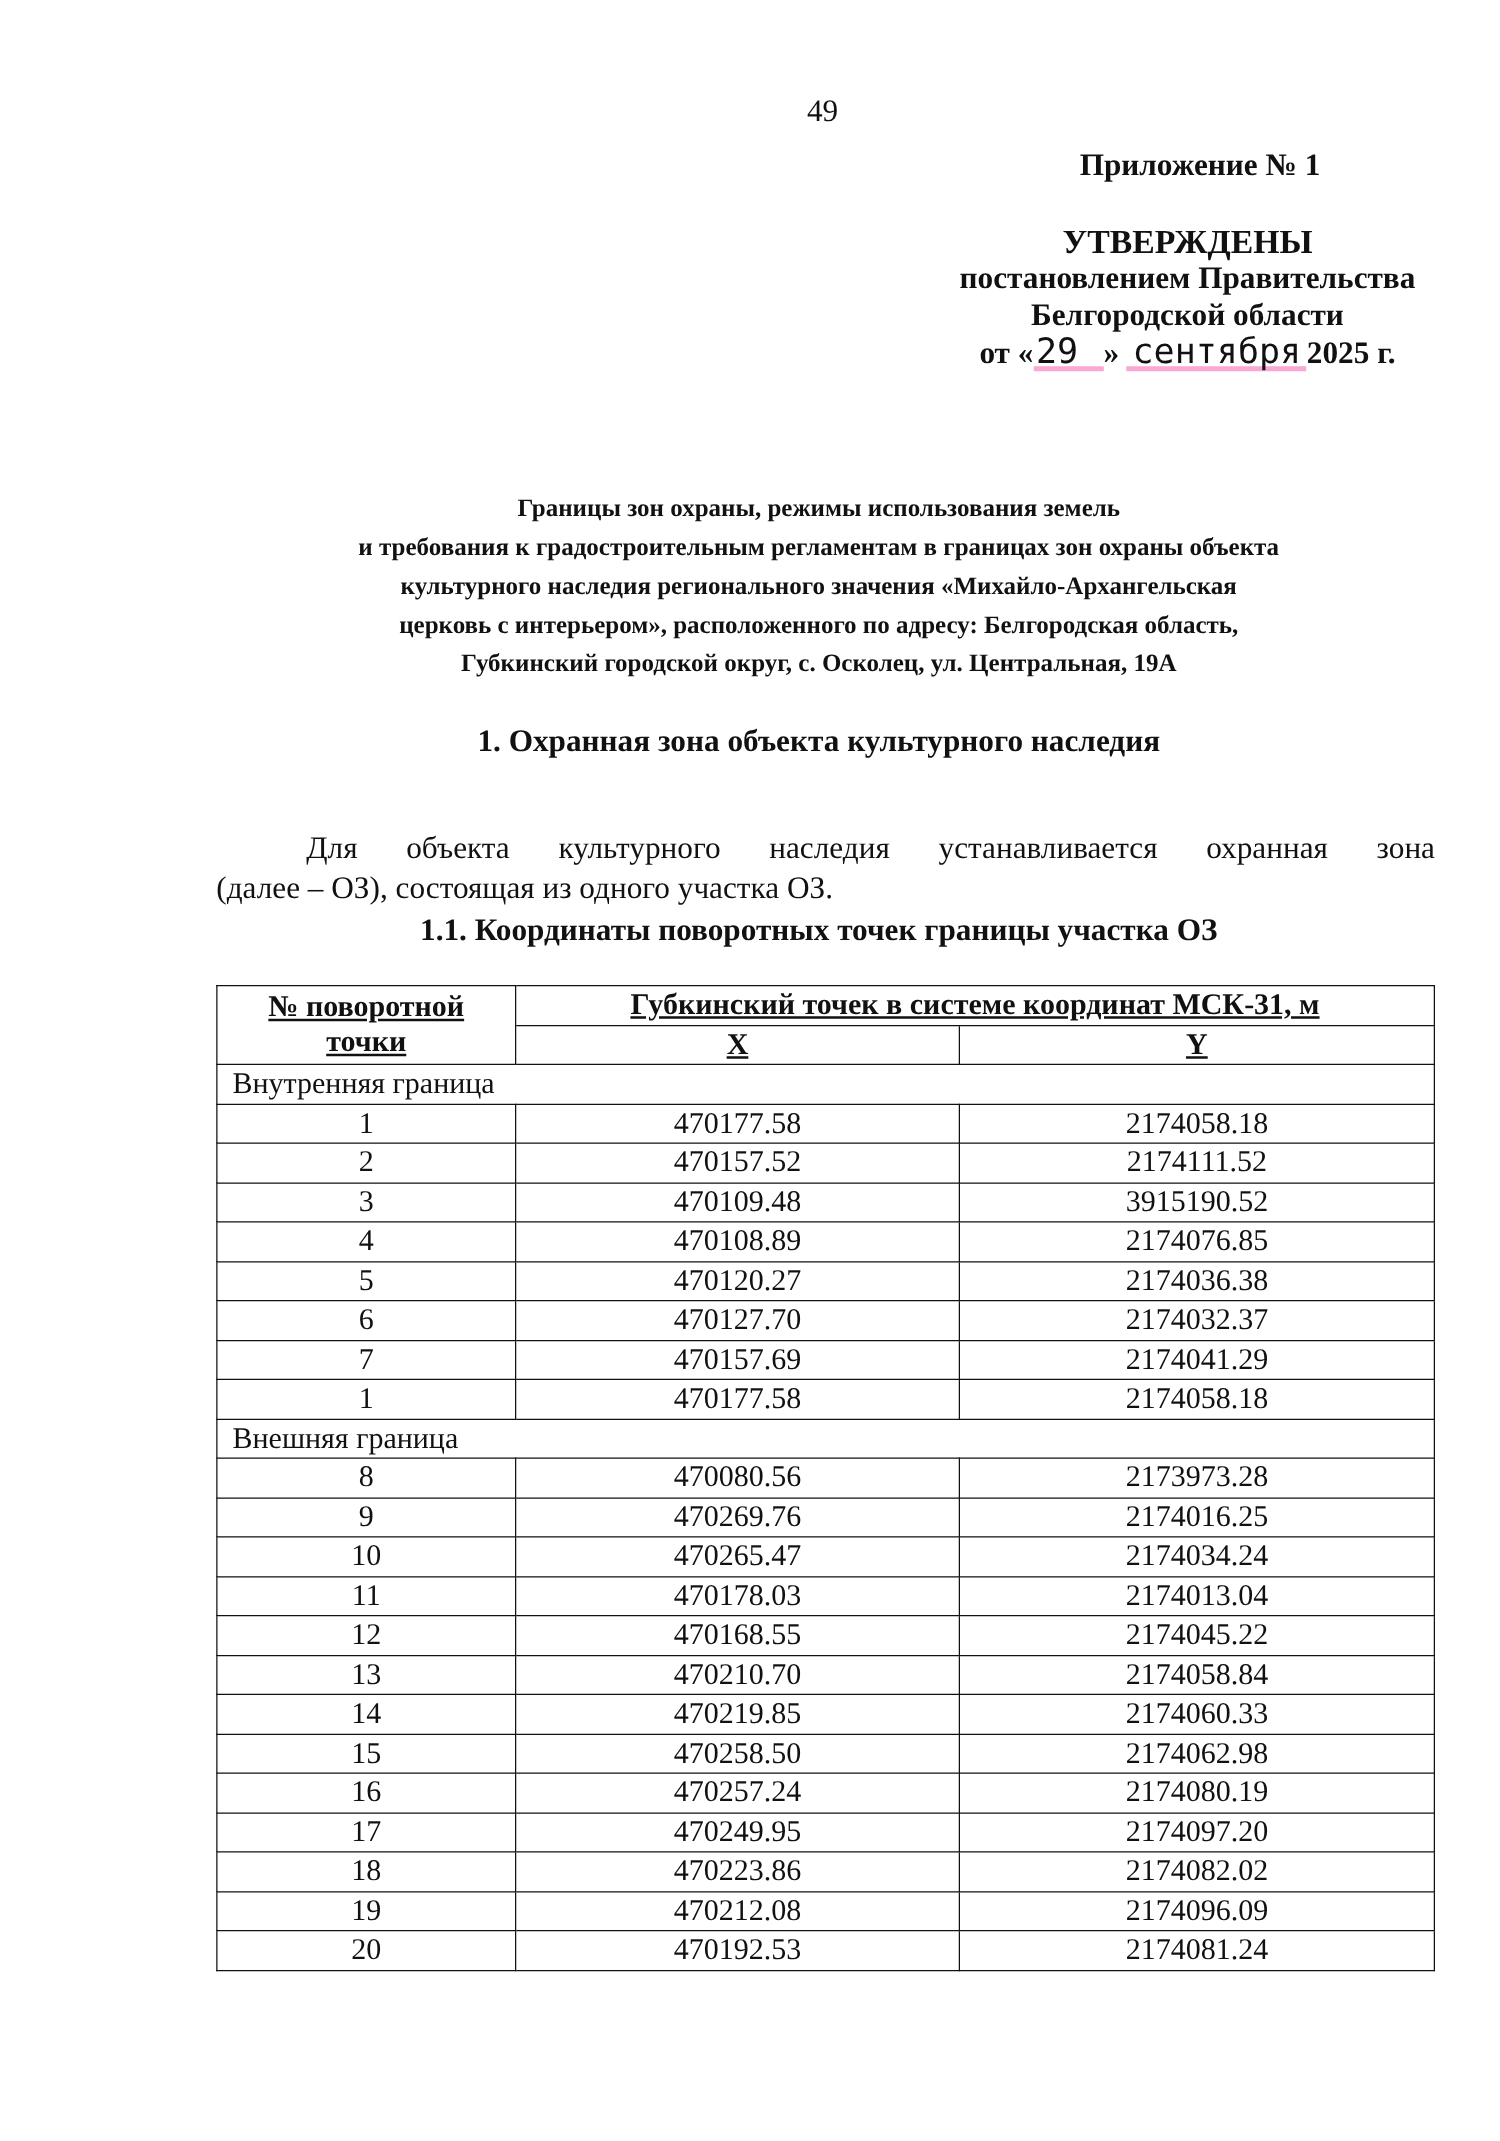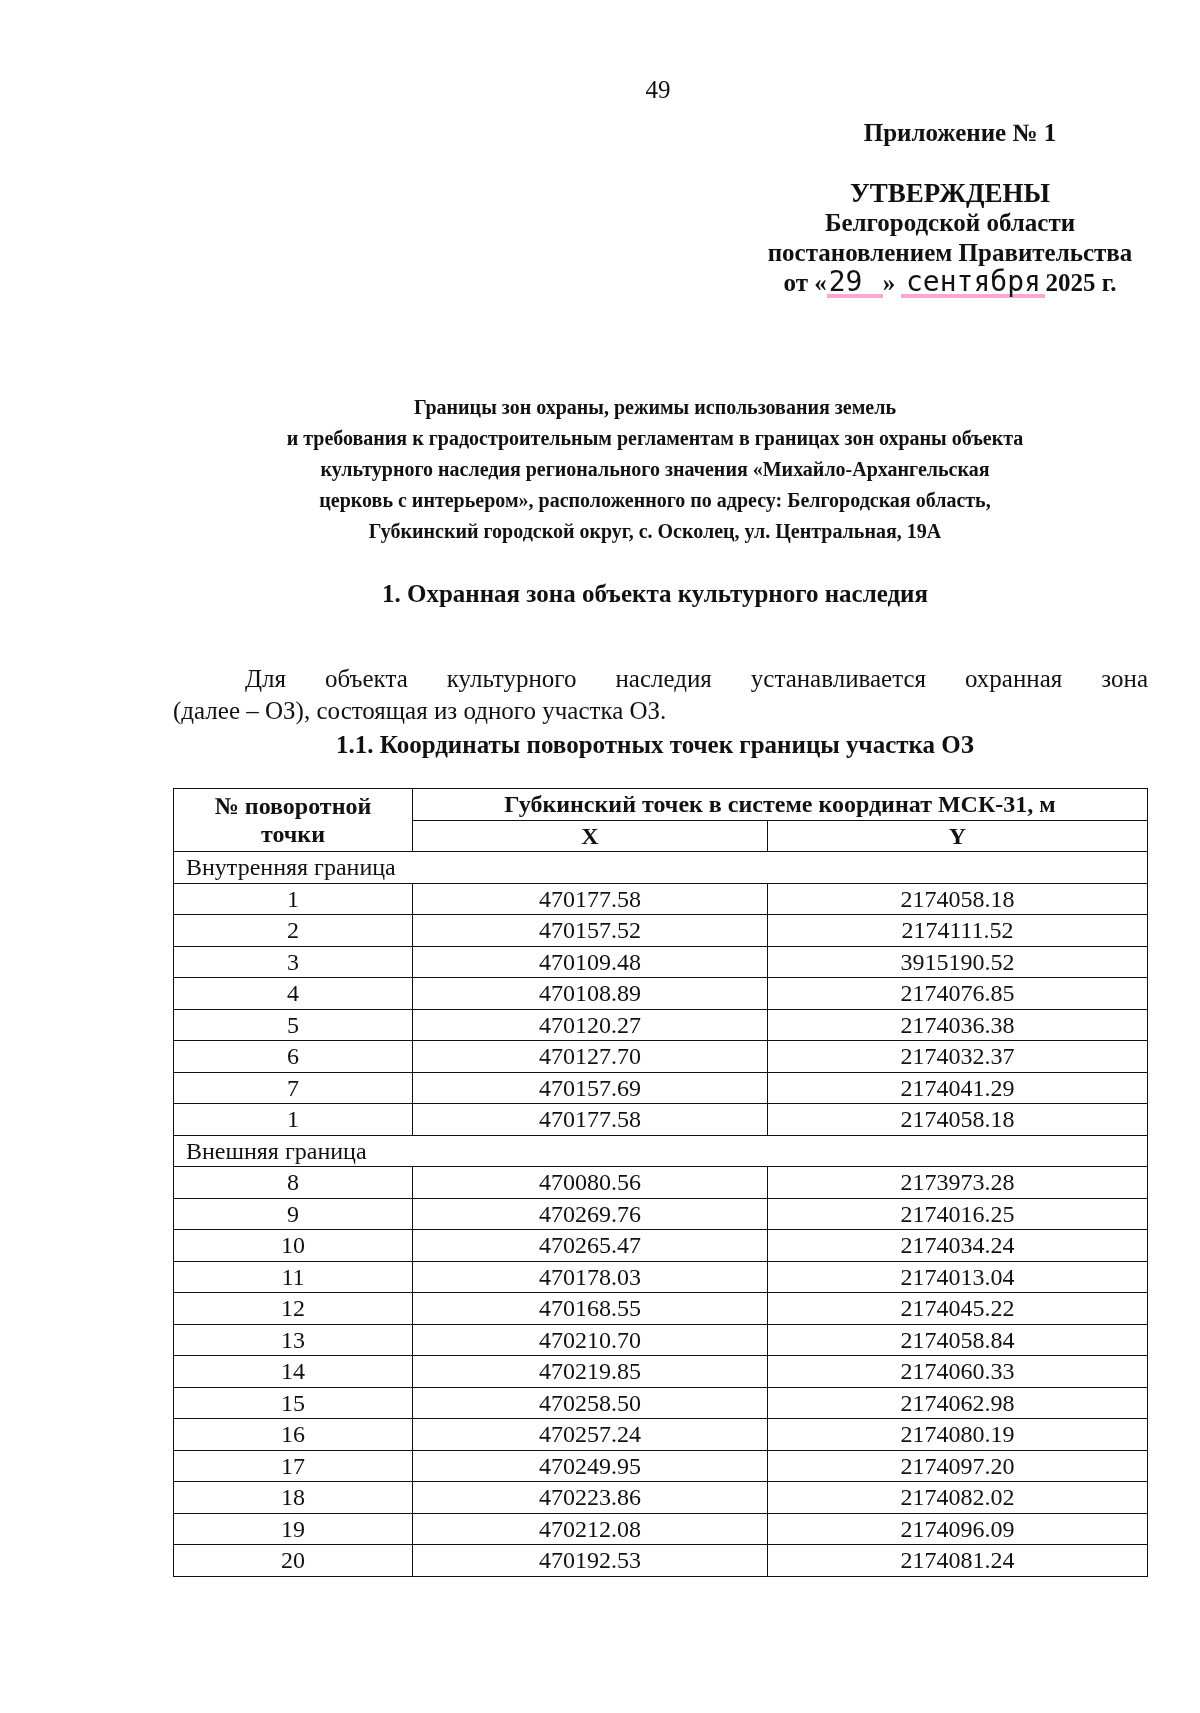--- a/index.html
+++ b/index.html
@@ -16,35 +16,35 @@
   .fill.day { width: 52px; }
   .fill.month { width: 140px; text-align: center; }
   .fill.num { width: 110px; }
   .title { position: absolute; top: 392px; left: 160px; width: 990px; text-align: center; font-weight: bold; font-size: 20px; line-height: 31px; }
   .section-h { position: absolute; top: 580px; left: 160px; width: 990px; text-align: center; font-weight: bold; font-size: 25px; }
   .para { position: absolute; top: 663px; left: 173px; width: 975px; font-size: 25px; line-height: 32px; text-align: justify; }
   .para .first { text-indent: 72px; text-align: justify; text-align-last: justify; display: block; }
   .sub-h { position: absolute; top: 731px; left: 160px; width: 990px; text-align: center; font-weight: bold; font-size: 25px; }
   table.coords { position: absolute; top: 788px; left: 173px; width: 975px; border-collapse: collapse; font-size: 24px; }
   table.coords td, table.coords th { border: 1.5px solid #111; text-align: center; padding: 0; height: 30.5px; line-height: 28px; }
-  table.coords th { font-weight: bold; }
+  table.coords th { font-weight: bold; text-decoration: underline; }
   table.coords .c1 { width: 238px; }
   table.coords .c2 { width: 354px; }
   table.coords td.group { text-align: left; padding-left: 12px; }
 </style>
 </head>
 <body>
 
 <div class="page-num">49</div>
 
 <div class="approval">
   <div class="appendix">Приложение № 1</div>
   <div class="approved">УТВЕРЖДЕНЫ</div>
+  <div class="line">постановлением Правительства</div>
   <div class="line">Белгородской области</div>
-  <div class="line">постановлением Правительства</div>
   <div class="line">
     <span>от «</span><span class="fill day">29</span><span>»</span>
     <span class="fill month">сентября</span><span>2025 г.</span>
   </div>
 </div>
 
 <div class="title">
   <div>Границы зон охраны, режимы использования земель</div>
   <div>и требования к градостроительным регламентам в границах зон охраны объекта</div>
   <div>культурного наследия регионального значения «Михайло-Архангельская</div>

